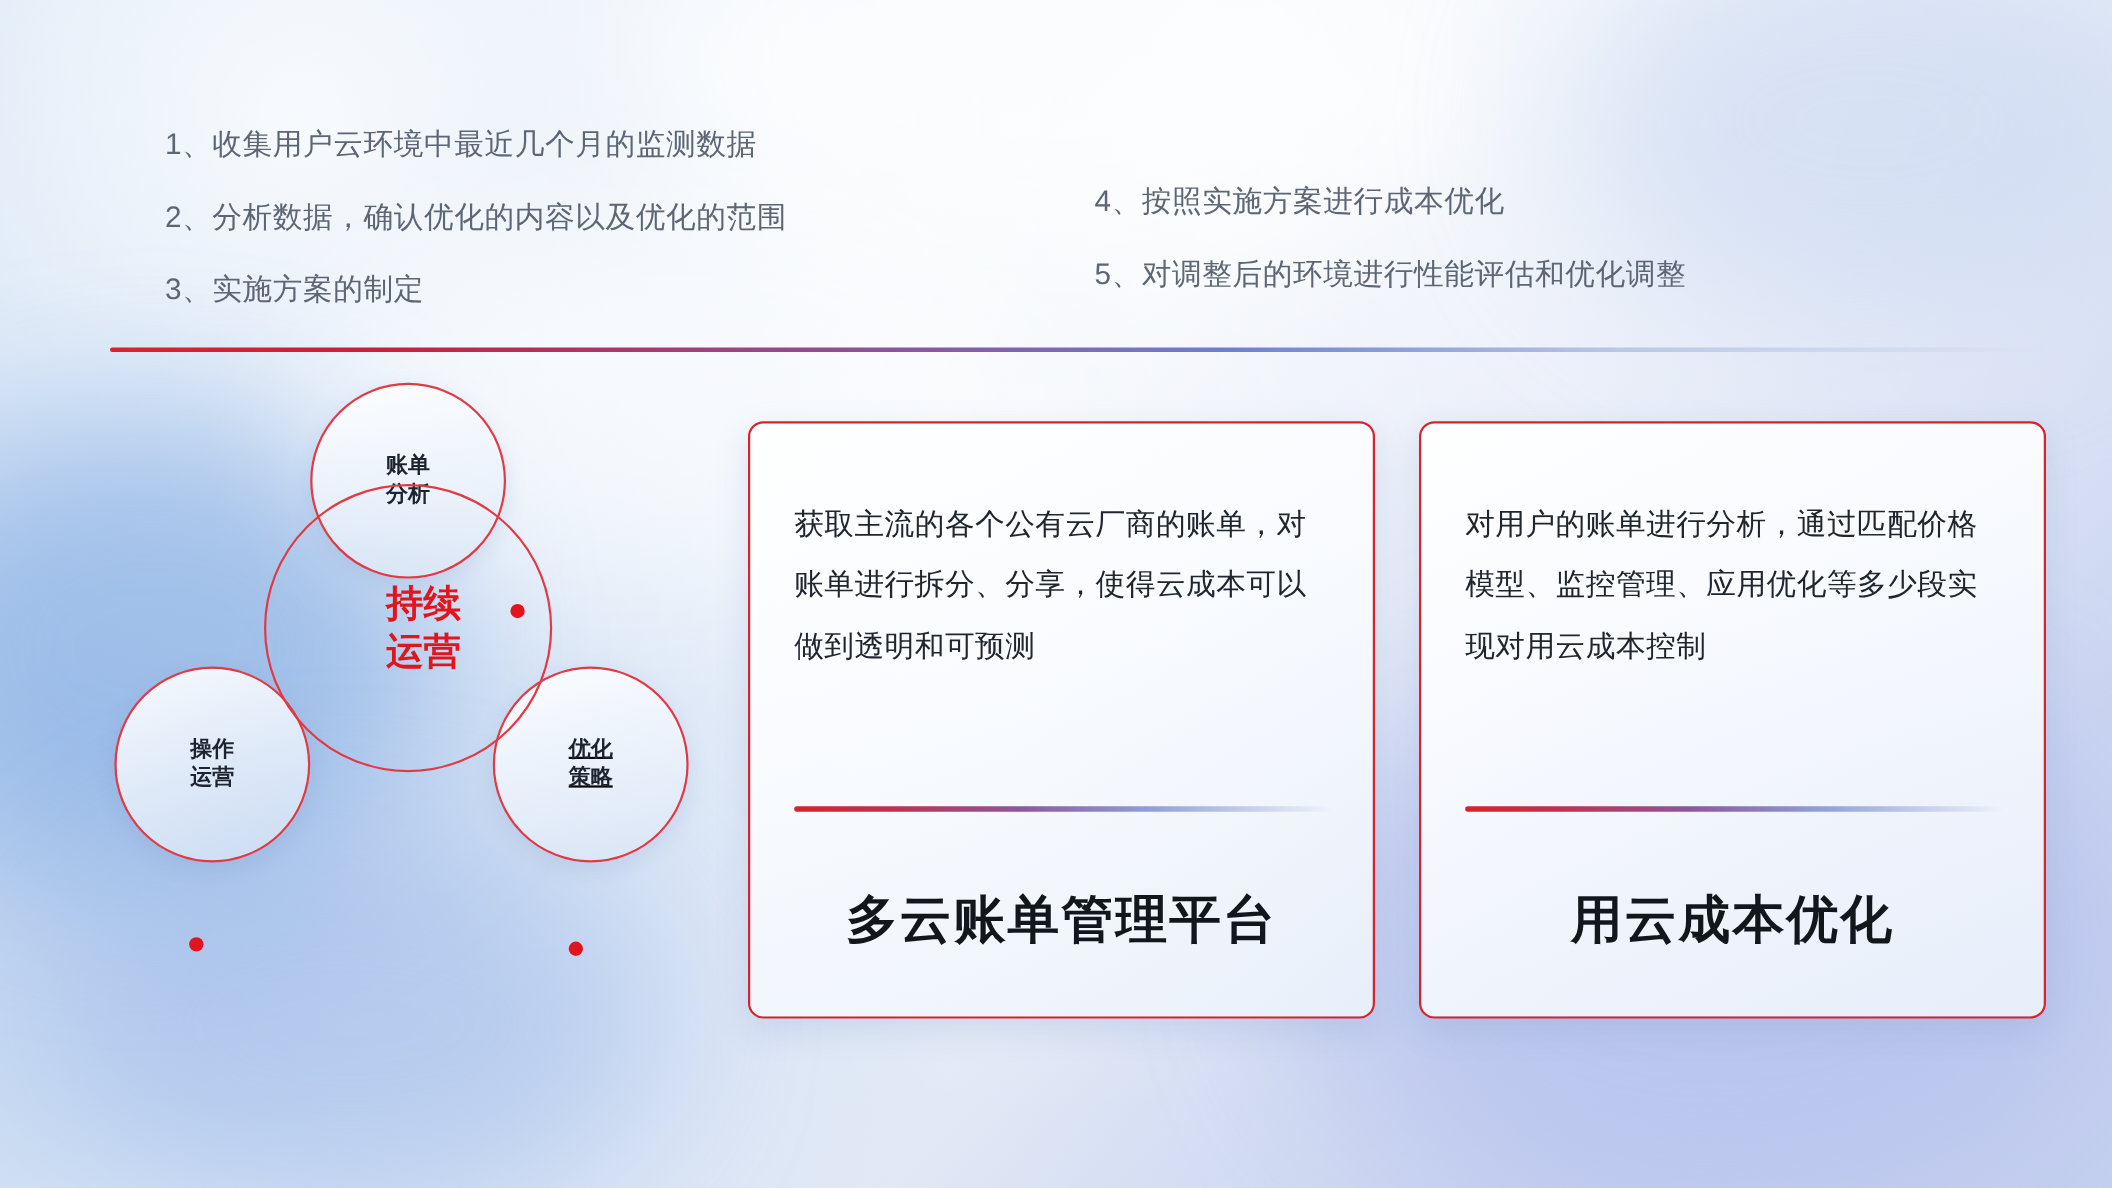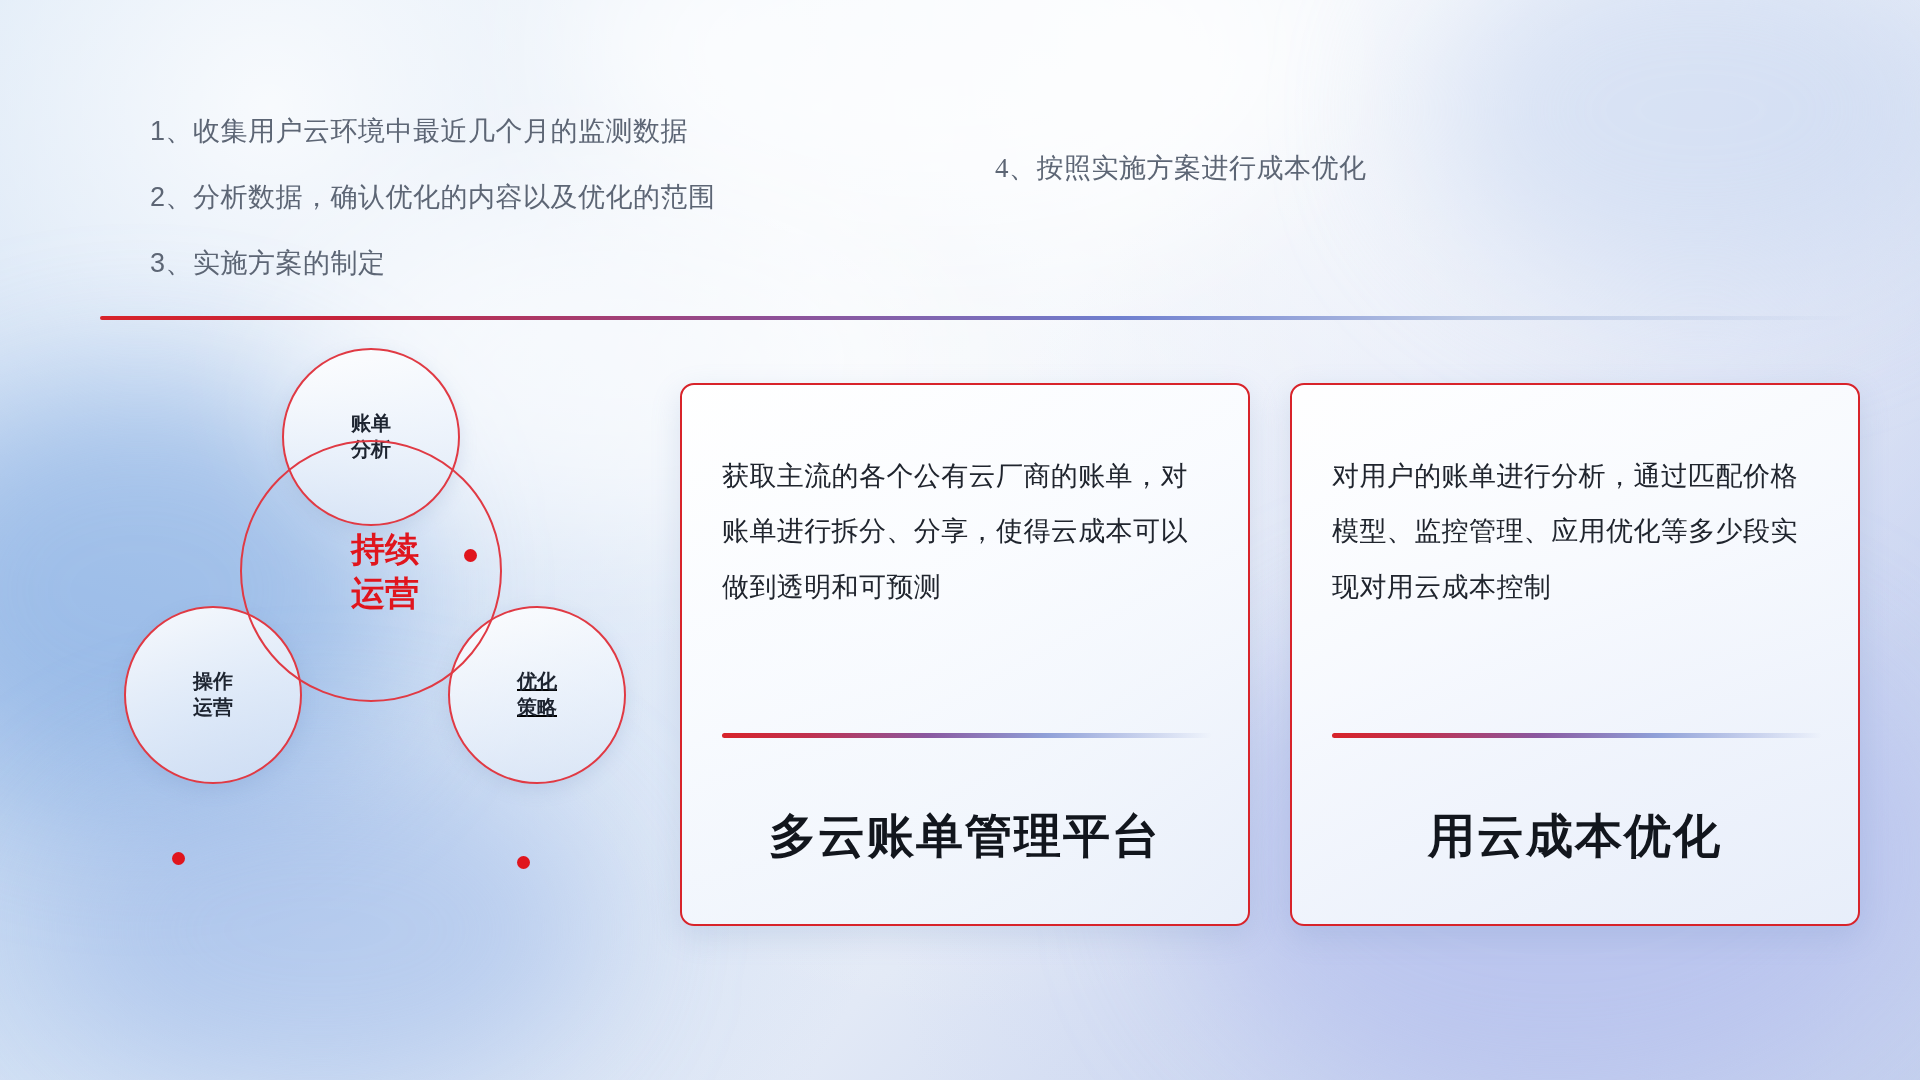--- a/index.html
+++ b/index.html
@@ -42,21 +42,21 @@
   
   .list {
     position: absolute;
     color: #5d6675;
     font-size: 27px;
     line-height: 1.0;
     letter-spacing: 0.5px;
     white-space: nowrap;
   }
   .list-left  { left: 150px; top: 118px; }
-  .list-right { left: 995px; top: 155px; font-family: Liberation Serif, serif; }
+  .list-right { left: 995px; top: 170px; }
   .list-item { margin-bottom: 39px; }
 
   
   .divider {
     position: absolute;
     left: 100px;
     top: 316px;
     width: 1755px;
     height: 4px;
     border-radius: 2px;
@@ -87,21 +87,21 @@
   }
   .circ-label {
     font-size: 20px;
     font-weight: bold;
     color: #1d2430;
     line-height: 1.28;
     white-space: pre-line;
   }
 
   .c-top    { left: 182px; top: 8px;   width: 178px; height: 178px; }
-  .c-left   { left: 24px;  top: 266px; width: 178px; height: 178px; font-family: Liberation Serif, serif; }
+  .c-left   { left: 4px;  top: 266px; width: 178px; height: 178px; font-family: Liberation Serif, serif; }
   .c-right  { left: 348px; top: 266px; width: 178px; height: 178px; text-decoration: underline; }
 
   .c-center {
     left: 140px; top: 100px; width: 262px; height: 262px;
     background: transparent;
   }
   .center-label {
     font-size: 34px;
     font-weight: bold;
     color: #e0151d;
@@ -180,20 +180,21 @@
   <div class="blob b6"></div>
 
   <div class="list list-left">
     <div class="list-item">1、收集用户云环境中最近几个月的监测数据</div>
     <div class="list-item">2、分析数据，确认优化的内容以及优化的范围</div>
     <div class="list-item">3、实施方案的制定</div>
   </div>
 
   <div class="list list-right">
     <div class="list-item">4、按照实施方案进行成本优化</div>
+    <div class="list-item">5、对调整后的环境进行性能评估和优化调整</div>
   </div>
 
   <div class="divider"></div>
 
   <div class="venn">
 
     <div class="circ filled c-top">
       <div class="circ-label">账单
 分析</div>
     </div>

